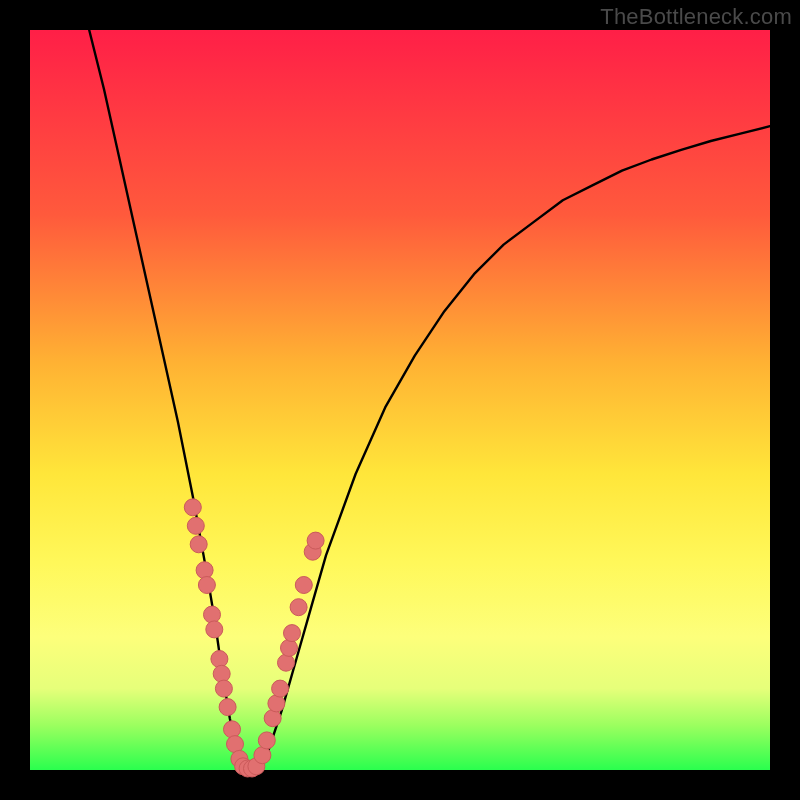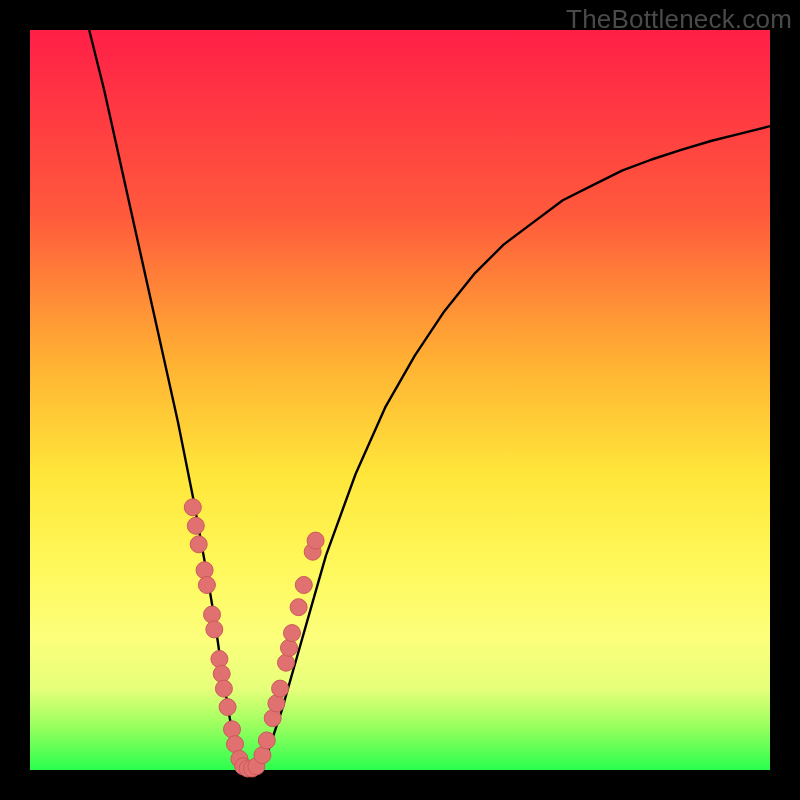--- a/index.html
+++ b/index.html
@@ -27,21 +27,21 @@
       #fdff7b 82%,
       #e6ff7a 89%,
       #9bff5f 94%,
       #2aff4e 100%
     );
   }
   .watermark {
     position: absolute;
     top: 4px;
     right: 8px;
-    font-size: 26px;
+    font-size: 22px;
     font-weight: 500;
     color: #4a4a4a;
     letter-spacing: 0.2px;
     user-select: none;
   }
   svg.overlay {
     position: absolute;
     left: 0;
     top: 0;
     width: 800px;

